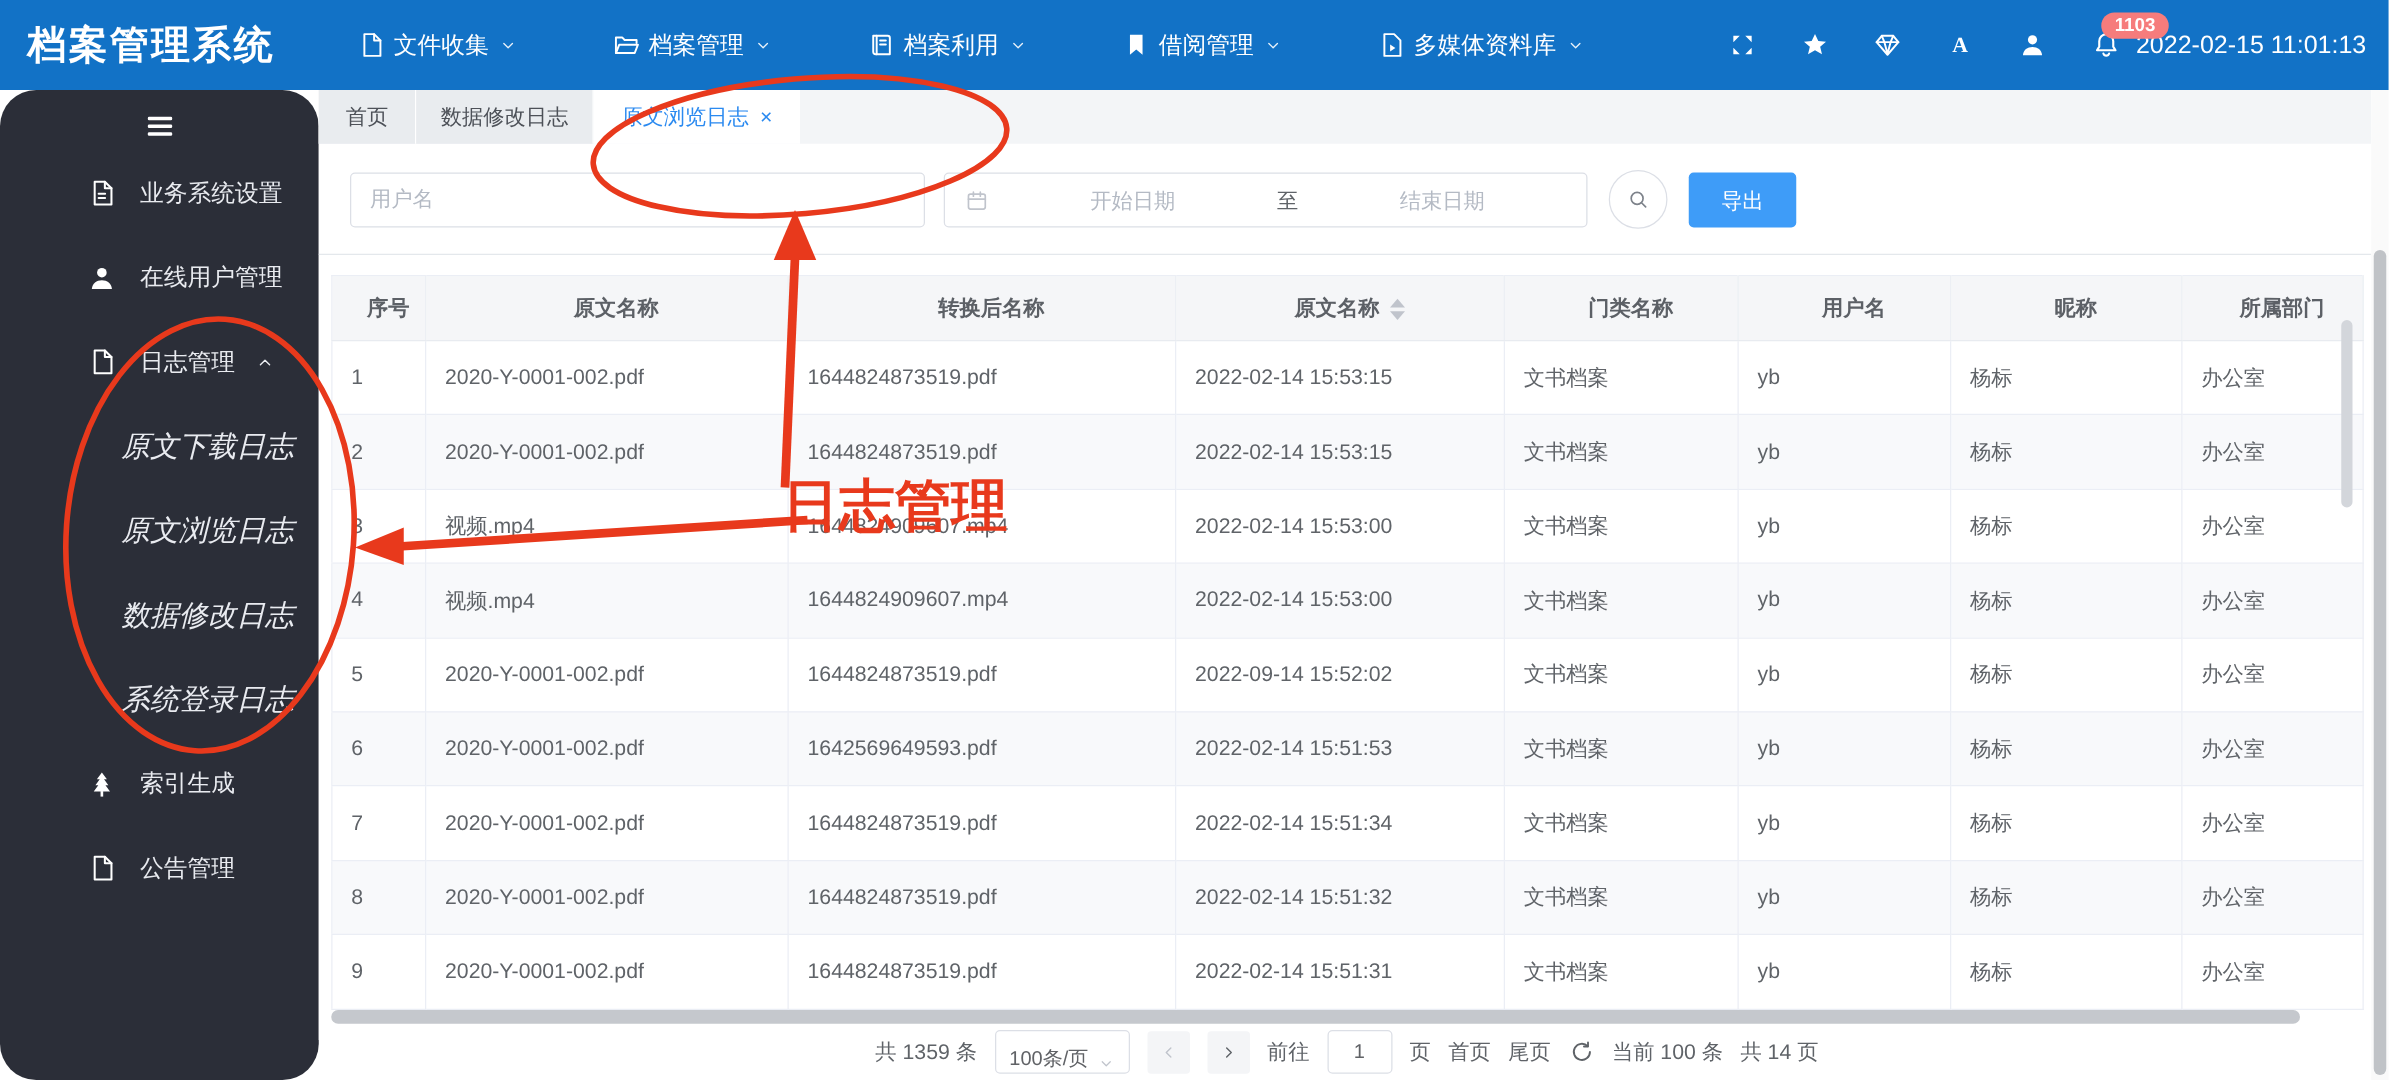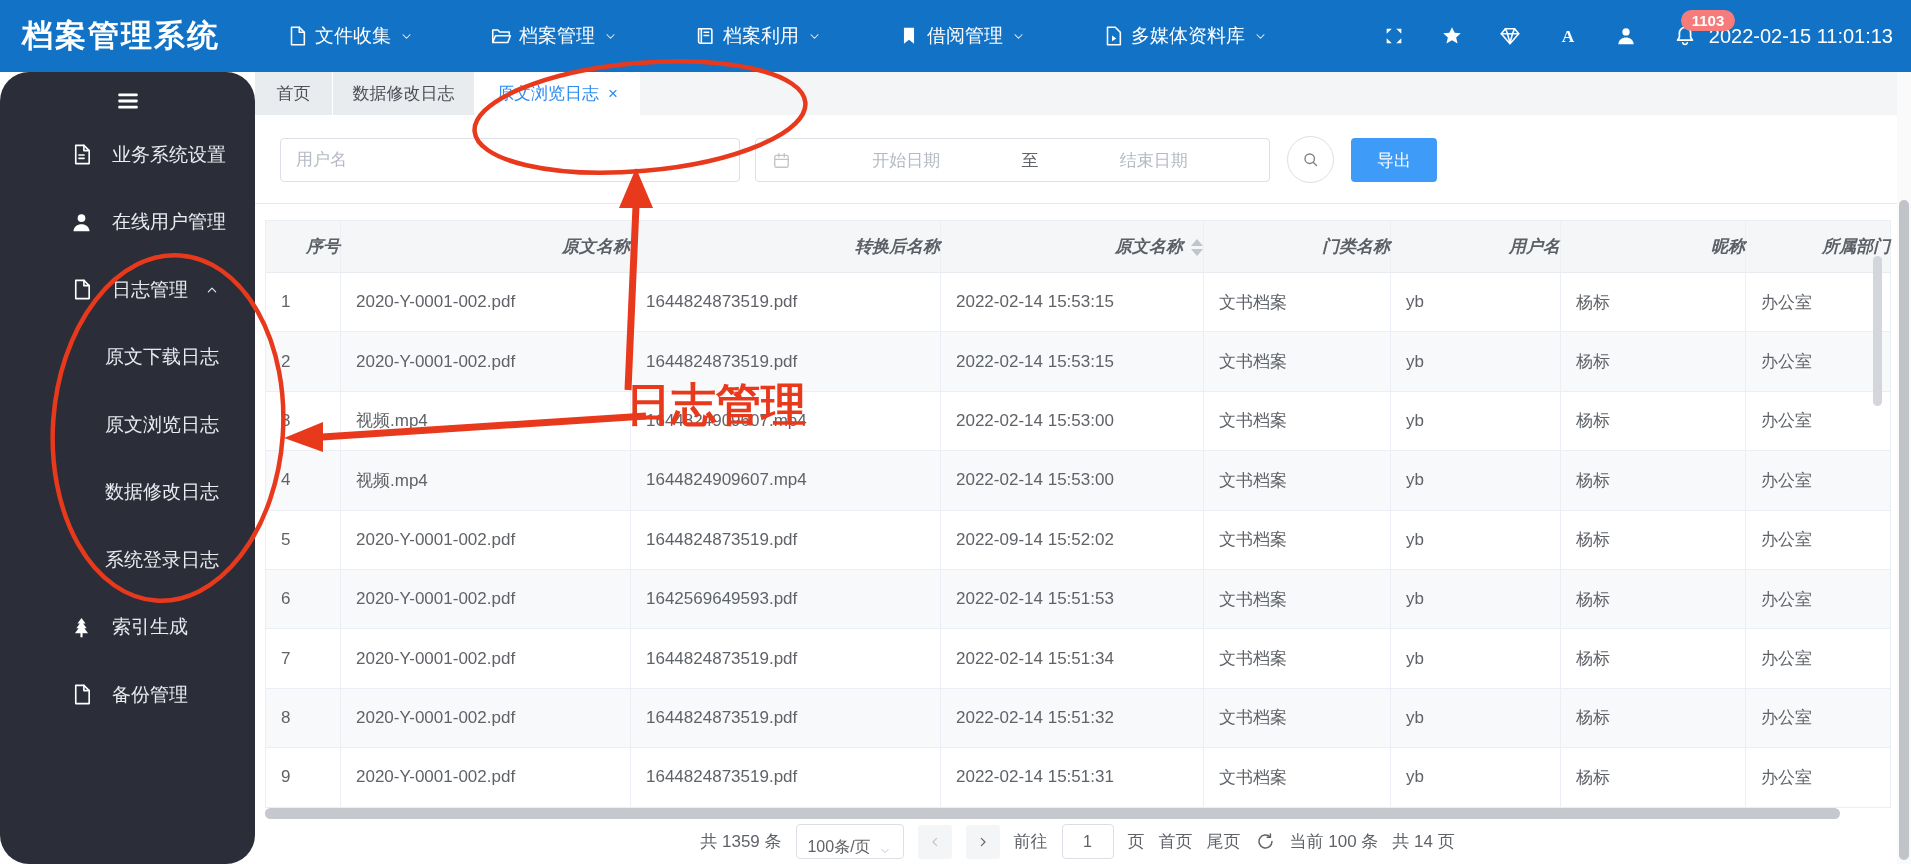--- a/index.html
+++ b/index.html
@@ -20,21 +20,21 @@
   .badge { position:absolute; left:8px; top:-14px; background:#f67c7c; color:#fff; font-size:15px; font-weight:bold; border-radius:13px; padding:2px 11px; white-space:nowrap; }
   .clock { font-size:20px; margin-left:12px; white-space:nowrap;text-align:right; }
   svg.icon { display:block; fill:none; stroke:currentColor; stroke-width:1.7; stroke-linecap:round; stroke-linejoin:round; }
 
   
   .sidebar { position:absolute; left:0; top:72px; width:255px; height:792px; background:#2b2e38; color:#e9ebf0;border-radius:29px; }
   .burger { width:255px; height:49px; display:flex; align-items:center; justify-content:center; cursor:pointer; padding-top:8px; }
   .side-item { height:67.5px; display:flex; align-items:center; font-size:19px; cursor:pointer; padding-left:70px; }
   .side-item .ic { width:23px; height:23px; margin-right:19px; flex:none; color:#fff; }
   .side-item .chev { width:16px; height:16px; margin-left:16px; }
-  .side-sub { height:67.5px; display:flex; align-items:center; justify-content:flex-end; font-size:19px; cursor:pointer; padding-right:36px; }
+  .side-sub { height:67.5px; display:flex; align-items:center; justify-content:flex-end; font-size:23px; cursor:pointer; padding-right:20px;font-style:italic; }
 
   
   .main { position:absolute; left:255px; top:72px; right:14px; bottom:0; background:#fff; }
   .tabstrip { position:absolute; left:0; top:0; right:0; height:43px; background:#f3f5f7; display:flex; }
   .tab { height:43px; display:flex; align-items:center; justify-content:center; font-size:17px; color:#4d5158; background:#e9ecef; border-right:1px solid #fff; cursor:pointer; }
   .tab.t0 { width:78px; }
   .tab.t1 { width:142px; }
   .tab.active { width:165px; background:#fff; color:#2b8af0; border-right:none; }
   .tab .close { margin-left:9px; font-size:17px; color:#2b8af0; cursor:pointer; line-height:1; }
 
@@ -47,21 +47,21 @@
   .date-ph { flex:1; text-align:center; color:#b4bac4; font-size:17px; }
   .date-sep { color:#5f6368; font-size:17px; }
   .search-btn { position:absolute; left:1032px; top:-2px; width:47px; height:47px; border-radius:50%; border:1px solid #dcdfe6; background:#fff; display:flex; align-items:center; justify-content:center; color:#7d828a; cursor:pointer; }
   .search-btn .ic { width:19px; height:19px; }
   .export-btn { position:absolute; left:1096px; top:0; width:86px; height:44px; background:#3e9cf8; color:#fff; font-size:17px; border:none; border-radius:4px; cursor:pointer; }
 
   .divider { position:absolute; left:0; right:0; top:131px; border-bottom:1px solid #e4e8ec; }
 
   .tablewrap { position:absolute; left:10px; top:148px; width:1625px; }
   table { border-collapse:collapse; table-layout:fixed; width:1625px; font-size:17px; color:#5f6368; }
-  th { height:52px; background:#f5f6f8; color:#5c6066; font-weight:bold; text-align:right; padding-left:15px; border-bottom:1px solid #e8ebf0; border-right:1px solid #eceff4;font-style:italic; }
+  th { height:52px; background:#f5f6f8; color:#5c6066; font-weight:bold; text-align:center; padding-left:15px; border-bottom:1px solid #e8ebf0; border-right:1px solid #eceff4; }
   td { height:59.4px; padding-left:15px; border-bottom:1px solid #ebeef5; border-right:1px solid #ebeef5; background:#fff; }
   tbody tr:nth-child(even) td { background:#f8f9fb; }
   table { border:1px solid #ebeef5; }
   .sort { display:inline-flex; flex-direction:column; vertical-align:middle; margin-left:8px; cursor:pointer; }
   .sort i { width:0; height:0; border-left:6px solid transparent; border-right:6px solid transparent; display:block; }
   .sort .up { border-bottom:7px solid #c0c4cc; margin-bottom:3px; }
   .sort .dn { border-top:7px solid #c0c4cc; }
 
   .hscroll { position:absolute; left:10px; top:736px; width:1575px; height:11px; border-radius:6px; background:#c5c8cd; cursor:pointer; }
   .vscroll { position:absolute; left:1618px; top:184px; width:9px; height:150px; border-radius:5px; background:#d3d6db; cursor:pointer; }
@@ -293,21 +293,21 @@
     <div class="side-item">
       <svg class="icon ic" viewBox="0 0 24 24">
           <use href="#sym-tree"></use>
         </svg>
       <span>索引生成</span>
     </div>
     <div class="side-item">
       <svg class="icon ic" viewBox="0 0 24 24">
           <use href="#sym-file"></use>
         </svg>
-      <span>备份管理</span>
+      <span>公告管理</span>
     </div>
   </aside>
 
   <main class="main">
 
     <div class="tabstrip">
       <div class="tab t0">
         <span>首页</span>
       </div>
       <div class="tab t1">

